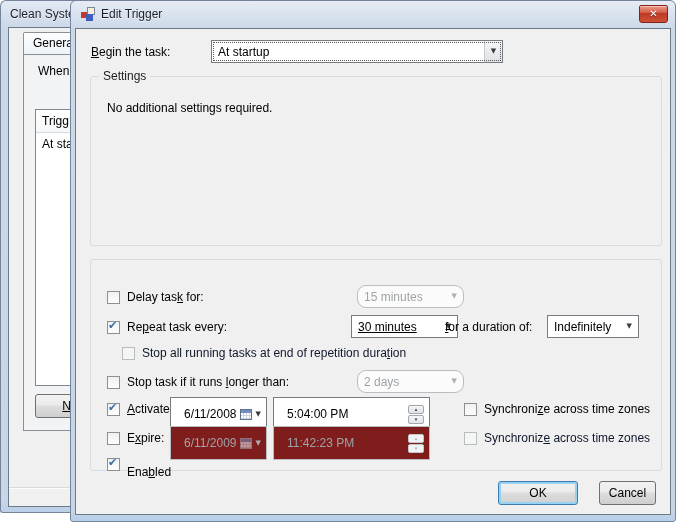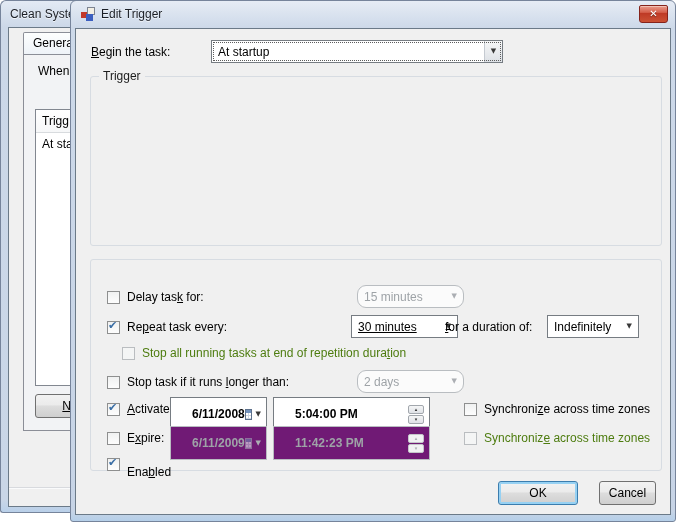--- a/index.html
+++ b/index.html
@@ -48,21 +48,21 @@
   
   .btn { position:absolute; height:24px; border:1px solid #707070; border-radius:3px;
          background:linear-gradient(#f2f2f2, #ebebeb 45%, #dddddd 50%, #cfcfcf);
          font-family:"Liberation Sans", sans-serif; font-size:12px; color:#000; text-align:center; line-height:22px; }
   .ok-btn { left:422px; top:452px; width:80px; border-color:#3b7dae; box-shadow:inset 0 0 0 2px #96d1f3; }
   .cancel-btn { left:523px; top:452px; width:57px; }
   .btn u, .lbl u { text-decoration:underline; }
 
   
   .lbl { position:absolute; white-space:nowrap; line-height:14px; }
-  .dis-text { color:#4d7c0f; }
+  .dis-text { color:#0f172a; }
 
   .begin-lbl { left:15px; top:16px; }
   .combo { position:absolute; height:23px; background:#fff; border:1px solid #767c82; display:flex;
            align-items:center; padding-left:6px; overflow:hidden; }
   .begin-combo { left:135px; top:11px; width:292px; outline:1px dotted #5c5c5c; outline-offset:-3px; }
   .combo-btn { margin-left:auto; width:18px; align-self:stretch; display:flex; align-items:center; justify-content:center;
                background:linear-gradient(#f6f7f8,#dde1e6); border-left:1px solid #c5cad1; border-radius:0 1px 1px 0; }
   .arrow { font-size:7px; color:#383838; font-family:"DejaVu Sans", sans-serif; line-height:1; }
   .row-combo .arrow { margin-left:auto; margin-right:6px; }
   .combo.dis { background:#fbfbfb; border-color:#b9bdc1; color:#9ea3a7;border-radius:9px; }
@@ -73,22 +73,22 @@
   .settings-group { left:14px; top:47px; width:572px; height:170px; }
   .settings-msg { position:absolute; left:16px; top:24px; white-space:nowrap; }
   .advanced-group { left:14px; top:230px; width:572px; height:212px; }
 
   .cb { position:absolute; width:13px; height:13px; border:1px solid #8e8f8f; background:linear-gradient(#f0f1f1,#fdfdfd); }
   .cb[data-checked="true"]::before { content:"\2714"; position:absolute; left:0; top:-3px; font-size:11px; font-weight:bold;
         color:#3a6ea5; font-family:"DejaVu Sans", sans-serif; }
   .cb.dis { border-color:#babdc0; background:#f4f5f5; }
 
   .dtp { position:absolute; height:34px; background:#fff; border:1px solid #767c82; display:flex;
-         align-items:center; padding:0 5px 0 21px;font-weight:bold; }
-  .dtp.dis { background:#701a75; border-color:#b9bdc1; color:#9ea3a7; }
+         align-items:center; padding:0 5px 0 13px; }
+  .dtp.dis { background:#7f1d1d; border-color:#b9bdc1; color:#9ea3a7; }
   .cal-icon { position:relative; margin-left:auto; width:12px; height:11px; border:1px solid #5d718c; background:
         repeating-linear-gradient(to right, transparent 0 2px, #ccd6e2 2px 3px),
         repeating-linear-gradient(to bottom, transparent 0 2px, #ccd6e2 2px 3px), #fff; }
   .cal-icon::before { content:""; position:absolute; left:0; right:0; top:0; height:3px; background:#7292bd; }
   .dtp.dis .cal-icon { border-color:#aab1ba; opacity:.55; }
   .dtp-arrow { font-size:7px; color:#383838; font-family:"DejaVu Sans", sans-serif; margin-left:4px; line-height:1; }
   .dtp.dis .dtp-arrow { color:#abaeb3; }
 
   .spinner { margin-left:auto; width:16px; height:19px; display:flex; flex-direction:column; gap:1px; }
   .spin-btn { flex:1; border:1px solid #a2a7ad; border-radius:2px; background:linear-gradient(#f5f6f7,#dfe2e6);
@@ -158,21 +158,22 @@
 
       <div class="lbl begin-lbl"><u>B</u>egin the task:</div>
       <div class="combo begin-combo">
         <span>At startup</span>
         <span class="combo-btn">
           <span class="arrow">▼</span>
         </span>
       </div>
 
       <div class="group settings-group">
-        <span class="group-label">Trigger</span>
+        <span class="group-label">Settings</span>
+        <div class="settings-msg">No additional settings required.</div>
       </div>
 
       <div class="group advanced-group">
 
         <span class="cb delay-check" data-checked="false"></span>
         <div class="lbl delay-lbl">Delay tas<u>k</u> for:</div>
         <div class="combo row-combo dis combo-delay">
           <span>15 minutes</span>
           <span class="arrow">▼</span>
         </div>

